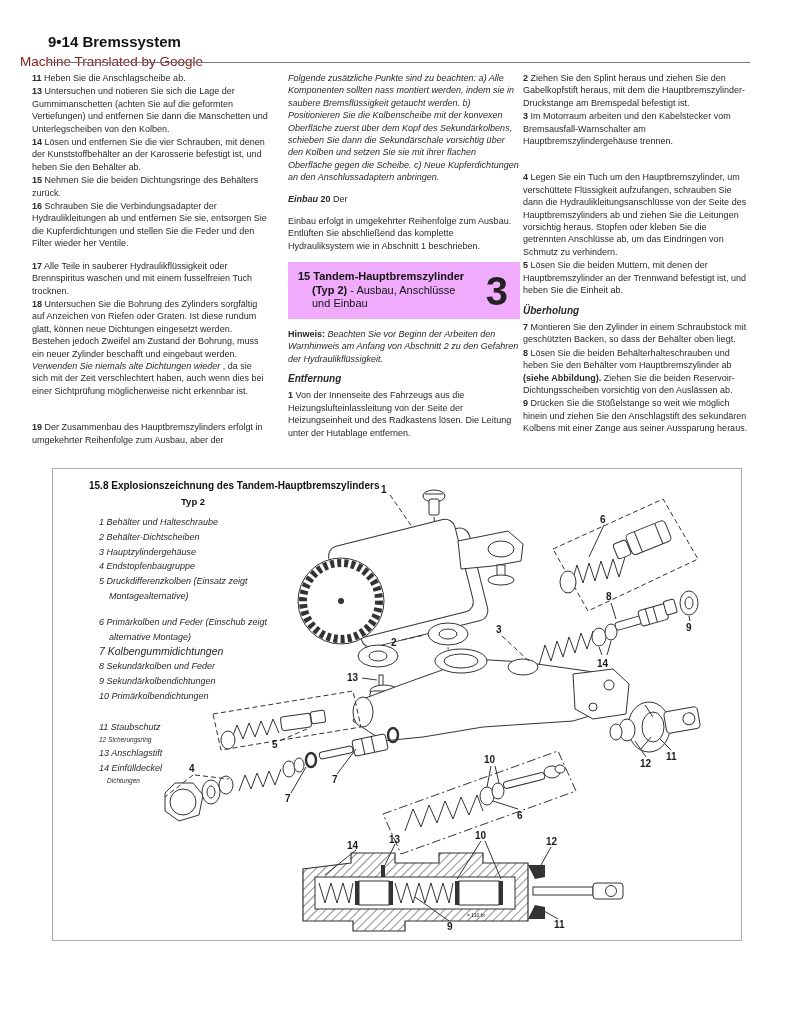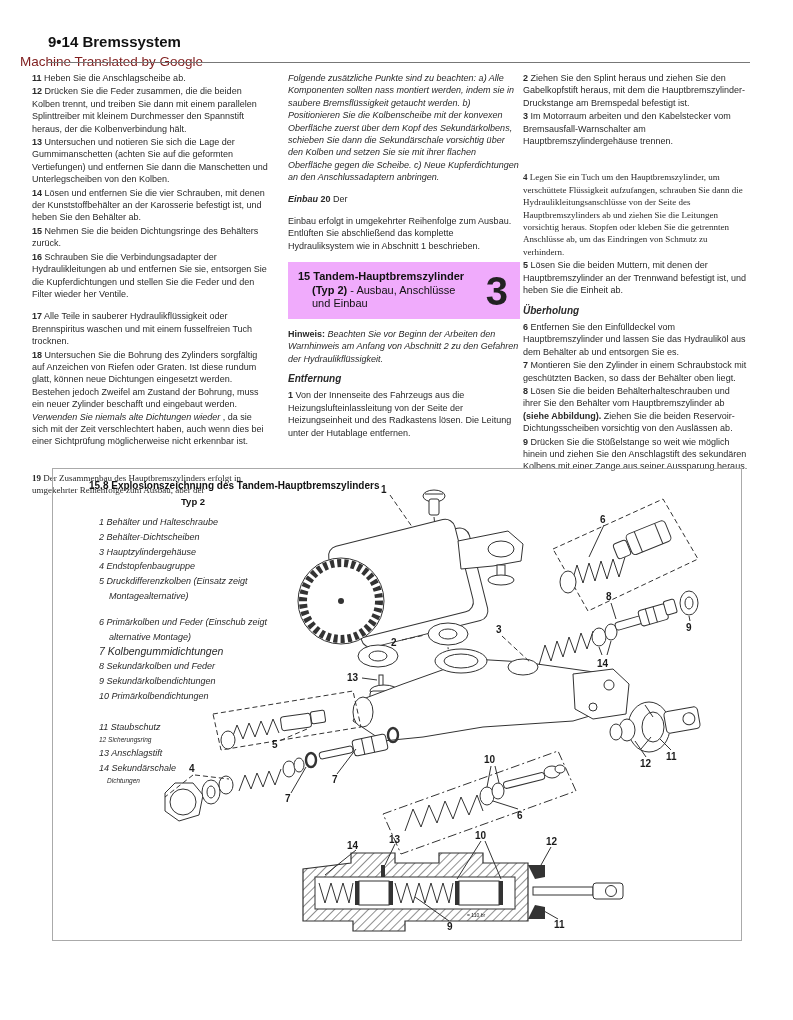--- a/index.html
+++ b/index.html
@@ -8,21 +8,21 @@
   .watermark{position:absolute;left:20px;top:8px;font-size:13.5px;color:#7f1d1d;margin-top:46px;}
   .page-heading{position:absolute;left:48px;top:33px;font-size:15px;font-weight:bold;color:#111;}
   .rule{position:absolute;left:48px;top:62px;width:702px;border-top:1.6px solid #777;}
   .col{position:absolute;top:72px;font-size:9px;line-height:12.4px;color:#2a2a2a;}
   .col p{margin:0 0 1px 0;}
   .col1{left:32px;width:236px;}
   .col2{left:288px;width:232px;}
   .col3{left:523px;width:227px;}
   .italic-note{font-style:italic;text-align:left;margin-bottom:9px !important;}
   .subhead{font-weight:bold;font-style:italic;font-size:10px;margin:8px 0 4px 0 !important;}
-  .gap24{margin-top:24px !important;font-family:Liberation Serif, serif;}
+  .gap24{margin-top:24px !important;}
   .gap10{margin-top:10px !important;}
   .section-box{background:#f0abfc;margin:10px 0 9px 0;padding:8px 8px 8px 10px;
                display:flex;align-items:center;}
   .section-title{font-size:11px;line-height:13.5px;color:#111;flex:1;}
   .section-title .ind{padding-left:14px;display:block;}
   .section-num{font-size:40px;font-weight:bold;color:#222;padding:0 4px 0 2px;line-height:36px;}
   .figure{position:absolute;left:52px;top:468px;width:688px;height:471px;border:1px solid #aaa;}
   .fig-caption{position:absolute;left:36px;top:11px;font-size:10px;font-weight:bold;color:#111;width:480px;}
   .fig-caption2{position:absolute;left:128px;top:27px;font-size:9.5px;font-weight:bold;color:#111;}
   .parts{position:absolute;left:46px;top:46px;width:195px;font-size:9px;font-style:italic;
@@ -45,21 +45,20 @@
 <body>
 
 <div class="page">
 
   <div class="watermark">Machine Translated by Google</div>
   <div class="page-heading">9•14 Bremssystem</div>
   <div class="rule"></div>
 
   <div class="col col1">
     <p><b>11</b> <span>Heben Sie die Anschlagscheibe ab.</span></p>
-    <p><b>12</b> <span>Drücken Sie die Feder zusammen, die die beiden Kolben trennt, und treiben Sie dann mit einem parallelen Splinttreiber mit kleinem Durchmesser den Spannstift heraus, der die Kolbenverbindung hält.</span></p>
     <p><b>13</b> <span>Untersuchen und notieren Sie sich die Lage der Gummimanschetten (achten Sie auf die geformten Vertiefungen) und entfernen Sie dann die Manschetten und Unterlegscheiben von den Kolben.</span></p>
     <p><b>14</b> <span>Lösen und entfernen Sie die vier Schrauben, mit denen der Kunststoffbehälter an der Karosserie befestigt ist, und heben Sie den Behälter ab.</span></p>
     <p><b>15</b> <span>Nehmen Sie die beiden Dichtungsringe des Behälters zurück.</span></p>
     <p><b>16</b> <span>Schrauben Sie die Verbindungsadapter der Hydraulikleitungen ab und entfernen Sie sie, entsorgen Sie die Kupferdichtungen und stellen Sie die Feder und den Filter wieder her Ventile.</span></p>
     <p class="gap10"><b>17</b> <span>Alle Teile in sauberer Hydraulikflüssigkeit oder Brennspiritus waschen und mit einem fusselfreien Tuch trocknen.</span></p>
     <p><b>18</b> <span>Untersuchen Sie die Bohrung des Zylinders sorgfältig auf Anzeichen von Riefen oder Graten. Ist diese rundum glatt, können neue Dichtungen eingesetzt werden. Bestehen jedoch Zweifel am Zustand der Bohrung, muss ein neuer Zylinder beschafft und eingebaut werden. </span><i>Verwenden Sie niemals alte Dichtungen wieder</i><span> , da sie sich mit der Zeit verschlechtert haben, auch wenn dies bei einer Sichtprüfung möglicherweise nicht erkennbar ist.</span></p>
     <p class="gap24"><b>19</b> <span>Der Zusammenbau des Hauptbremszylinders erfolgt in umgekehrter Reihenfolge zum Ausbau, aber der</span></p>
   </div>
 
   <div class="col col2">
@@ -80,23 +79,22 @@
     <p class="subhead">Entfernung</p>
     <p><b>1</b> <span>Von der Innenseite des Fahrzeugs aus die Heizungslufteinlassleitung von der Seite der Heizungseinheit und des Radkastens lösen. Die Leitung unter der Hutablage entfernen.</span></p>
   </div>
 
   <div class="col col3">
     <p><b>2</b> <span>Ziehen Sie den Splint heraus und ziehen Sie den Gabelkopfstift heraus, mit dem die Hauptbremszylinder-Druckstange am Bremspedal befestigt ist.</span></p>
     <p><b>3</b> <span>Im Motorraum arbeiten und den Kabelstecker vom Bremsausfall-Warnschalter am Hauptbremszylindergehäuse trennen.</span></p>
     <p class="gap24"><b>4</b> <span>Legen Sie ein Tuch um den Hauptbremszylinder, um verschüttete Flüssigkeit aufzufangen, schrauben Sie dann die Hydraulikleitungsanschlüsse von der Seite des Hauptbremszylinders ab und ziehen Sie die Leitungen vorsichtig heraus. Stopfen oder kleben Sie die getrennten Anschlüsse ab, um das Eindringen von Schmutz zu verhindern.</span></p>
     <p><b>5</b> <span>Lösen Sie die beiden Muttern, mit denen der Hauptbremszylinder an der Trennwand befestigt ist, und heben Sie die Einheit ab.</span></p>
     <p class="subhead">Überholung</p>
-    <p><b>6</b> <span>Entfernen Sie den Einfülldeckel vom Hauptbremszylinder und lassen Sie das Hydrauliköl aus dem Behälter ab und entsorgen Sie es.</span></p>
     <p><b>7</b> <span>Montieren Sie den Zylinder in einem Schraubstock mit geschützten Backen, so dass der Behälter oben liegt.</span></p>
-    <p><b>8</b> <span>Lösen Sie die beiden Behälterhalteschrauben und ihrer Sie den Behälter vom Hauptbremszylinder ab </span><b>(siehe Abbildung).</b><span> Ziehen Sie die beiden Reservoir-Dichtungsscheiben vorsichtig von den Auslässen ab.</span></p>
+    <p><b>8</b> <span>Lösen Sie die beiden Behälterhalteschrauben und heben Sie den Behälter vom Hauptbremszylinder ab </span><b>(siehe Abbildung).</b><span> Ziehen Sie die beiden Reservoir-Dichtungsscheiben vorsichtig von den Auslässen ab.</span></p>
     <p><b>9</b> <span>Drücken Sie die Stößelstange so weit wie möglich hinein und ziehen Sie den Anschlagstift des sekundären Kolbens mit einer Zange aus seiner Aussparung heraus.</span></p>
   </div>
 
   <div class="figure">
 
     <svg viewBox="0 0 688 471" width="688" height="471">
       <defs>
         <pattern id="hatch" width="6" height="6" patternUnits="userSpaceOnUse" patternTransform="rotate(45)">
           <line x1="0" y1="0" x2="0" y2="6" stroke="#444" stroke-width="1.2"></line>
         </pattern>
@@ -313,18 +311,18 @@
       <div class="sp1"></div>
       <div><span>6</span> <span>Primärkolben und Feder (Einschub zeigt alternative Montage)</span></div>
       <div class="big"><span>7</span> <span>Kolbengummidichtungen</span></div>
       <div><span>8</span> <span>Sekundärkolben und Feder</span></div>
       <div><span>9</span> <span>Sekundärkolbendichtungen</span></div>
       <div><span>10</span> <span>Primärkolbendichtungen</span></div>
       <div class="sp2"></div>
       <div><span>11</span> <span>Staubschutz</span></div>
       <div class="small"><span>12</span> <span>Sicherungsring</span></div>
       <div><span>13</span> <span>Anschlagstift</span></div>
-      <div><span>14</span> <span>Sekundärschale</span></div>
+      <div><span>14</span> <span>Einfülldeckel</span></div>
       <div class="tiny"><span>Dichtungen</span></div>
     </div>
 
   </div>
 </div>
 
 </body></html>

